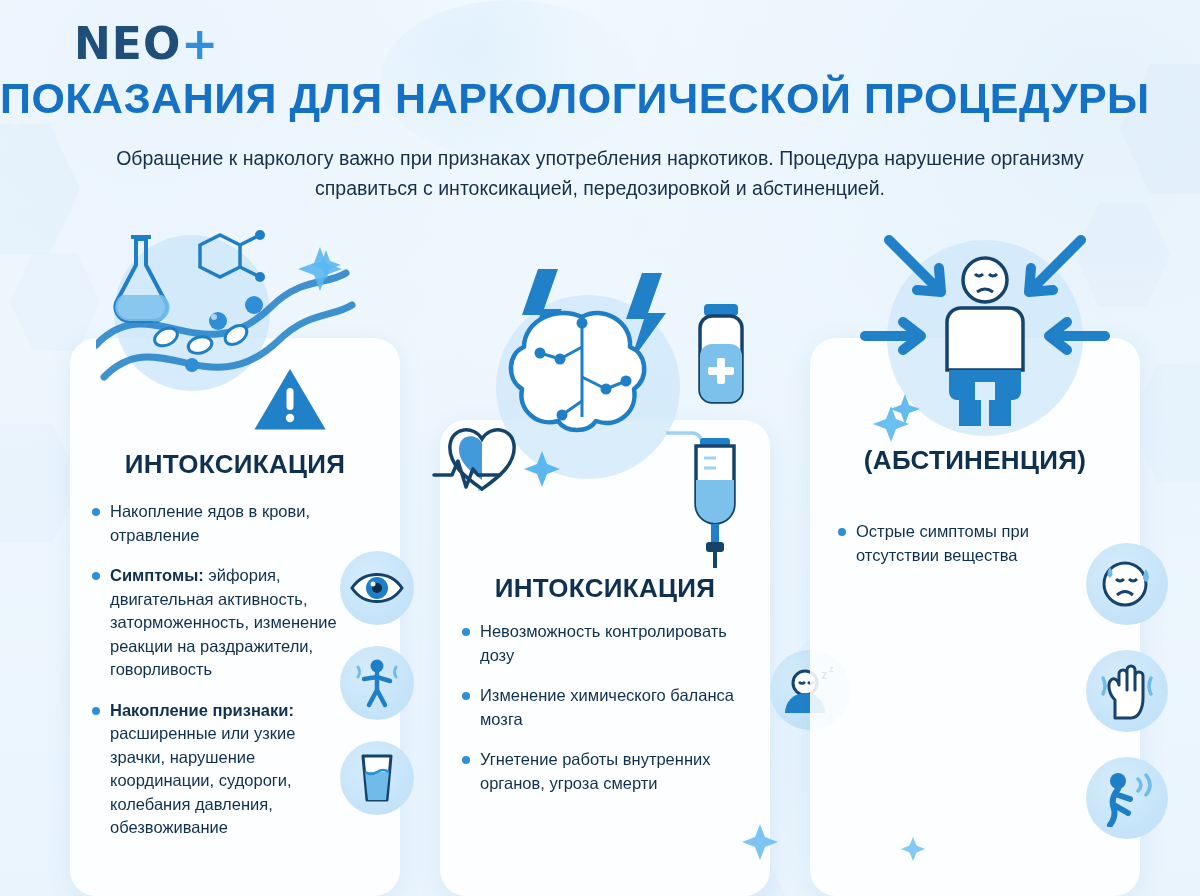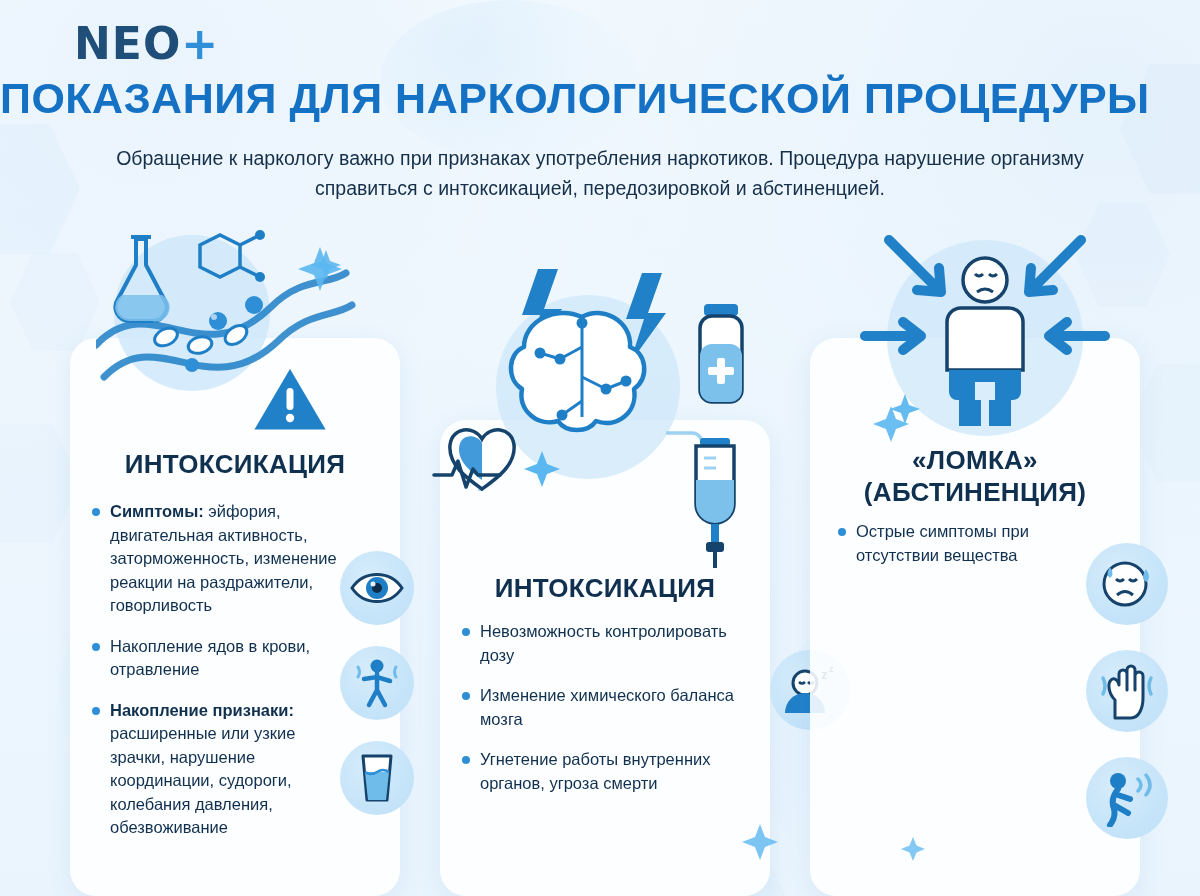--- a/index.html
+++ b/index.html
@@ -126,24 +126,24 @@
     <span>NEO</span><span class="plus">+</span>
   </div>
 
   <div class="title">ПОКАЗАНИЯ ДЛЯ НАРКОЛОГИЧЕСКОЙ ПРОЦЕДУРЫ</div>
   <div class="subtitle">Обращение к наркологу важно при признаках употребления наркотиков. Процедура нарушение организму справиться с интоксикацией, передозировкой и абстиненцией.</div>
 
   <div class="card" id="card-intox">
     <div class="card-title" id="t-intox">ИНТОКСИКАЦИЯ</div>
     <div class="bullets" id="b-intox">
       <div class="bullet">
+        <span>Накопление ядов в крови, отравление</span>
+      </div>
+      <div class="bullet">
         <b>Симптомы:</b><span> эйфория, двигательная активность, заторможенность, изменение реакции на раздражители, говорливость</span>
-      </div>
-      <div class="bullet">
-        <span>Накопление ядов в крови, отравление</span>
       </div>
       <div class="bullet">
         <b>Накопление признаки:</b><span> расширенные или узкие зрачки, нарушение координации, судороги, колебания давления, обезвоживание</span>
       </div>
     </div>
   </div>
 
   <div class="deco" style="left:96px; top:225px; width:260px; height:200px;">
     <svg width="260" height="200" viewBox="0 0 260 200">
       <circle cx="96" cy="88" r="78" fill="#cfe8fa" opacity=".85"></circle>
@@ -284,21 +284,20 @@
       <circle cx="24" cy="18" r="12" fill="#ffffff" stroke="#15436b" stroke-width="3"></circle>
       <path d="M18 17 q3 3 6 0 M27 17 q3 3 6 0" stroke="#15436b" stroke-width="2.5" fill="none"></path>
       <path d="M4 48 a20 20 0 0 1 40 0 Z" fill="#2080c8"></path>
       <text x="40" y="14" font-size="13" font-family="Liberation Sans, sans-serif" fill="#15436b" font-weight="700">z</text>
       <text x="48" y="7" font-size="9" font-family="Liberation Sans, sans-serif" fill="#15436b" font-weight="700">z</text>
     </svg>
   </div>
 
   <div class="card" id="card-abst">
     <div class="card-title" id="t-abst">
-      <div>«ЛОМКА»</div>
       <div>(АБСТИНЕНЦИЯ)</div>
     </div>
     <div class="bullets" id="b-abst">
       <div class="bullet">
         <span>Острые симптомы при отсутствии вещества</span>
       </div>
     </div>
   </div>
 
   <div class="deco" style="left:855px; top:228px; width:260px; height:220px;">

